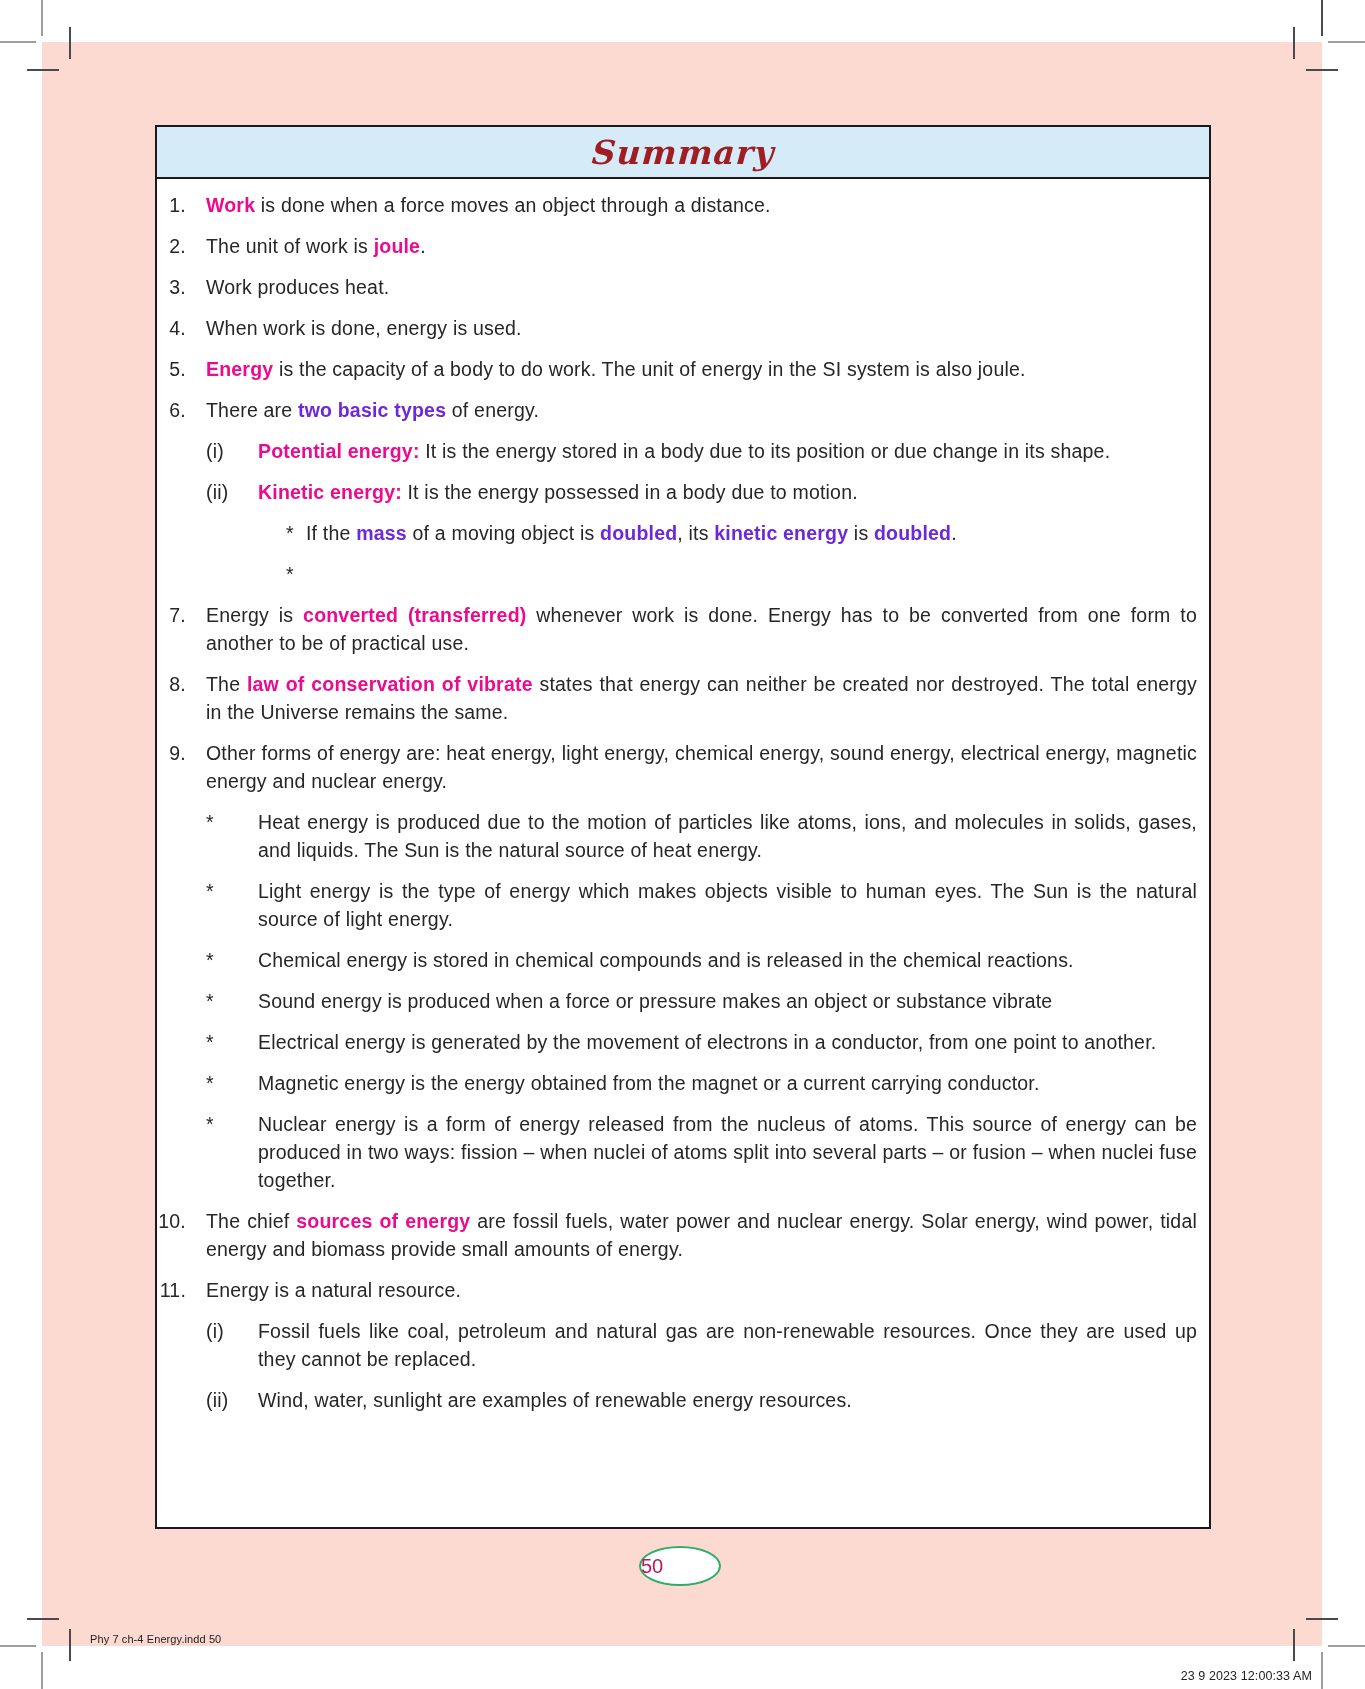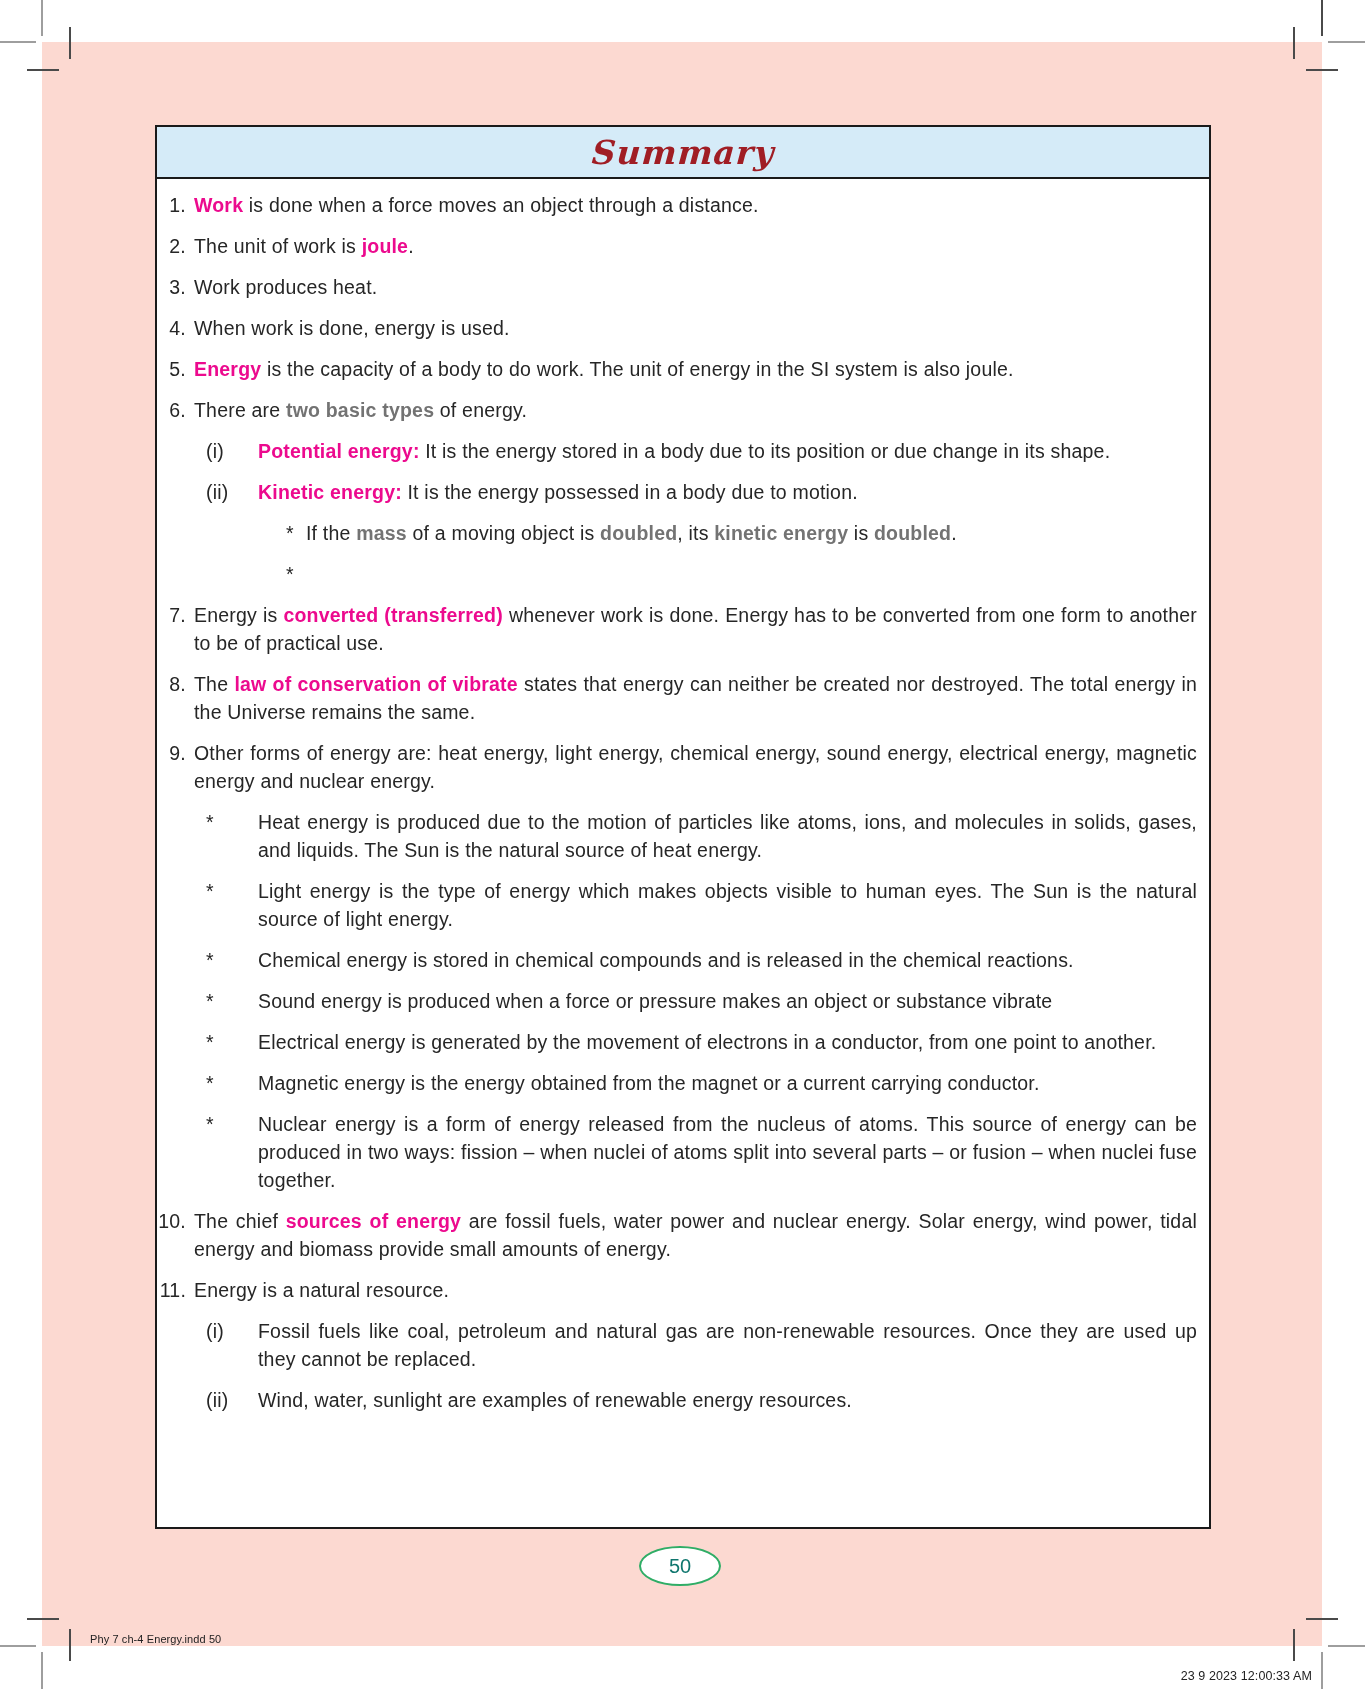--- a/index.html
+++ b/index.html
@@ -29,34 +29,34 @@
     transform:skewX(-4deg);
   }
   .box-body{
     padding:12px 12px 0 0;
   }
   .item{display:flex;margin-bottom:13px;font-size:19.5px;line-height:28px;
         letter-spacing:0.2px;}
   .item .marker{flex:0 0 auto;}
   .item .txt{flex:1 1 auto;text-align:justify;}
   .item.lv0 .marker{width:29px;text-align:right;margin-right:8px;}
-  .item.lv0 .txt{margin-left:0;}
+  .item.lv0 .txt{margin-left:12px;}
   .item.lv1{padding-left:49px;}
   .item.lv1 .marker{width:52px;text-align:left;margin-right:0;}
   .item.lv2{padding-left:129px;}
   .item.lv2 .marker{width:20px;text-align:left;margin-right:0;}
   .hl{color:#ec0a8e;font-weight:bold;}
-  .b{font-weight:bold;color:#737373;}
+  .b{font-weight:bold;color:#6d28d9;}
   .p{}
   
   .page-badge{
     position:absolute;left:639px;top:1546px;width:82px;height:40px;
     background:#ffffff;border:2px solid #2fad66;border-radius:50%;
-    box-sizing:border-box;display:flex;align-items:center;justify-content:center;
-    font-size:20px;color:#0f766e;
+    box-sizing:border-box;display:flex;align-items:center;justify-content:flex-start;
+    font-size:20px;color:#be185d;
   }
   
   .footer-left{
     position:absolute;left:90px;top:1633px;font-size:11px;color:#222222;
     letter-spacing:0.1px;
   }
   .footer-right{
     position:absolute;right:53px;top:1633px;font-size:12.5px;color:#222222;
     letter-spacing:0.1px;
     margin-top:36px;

